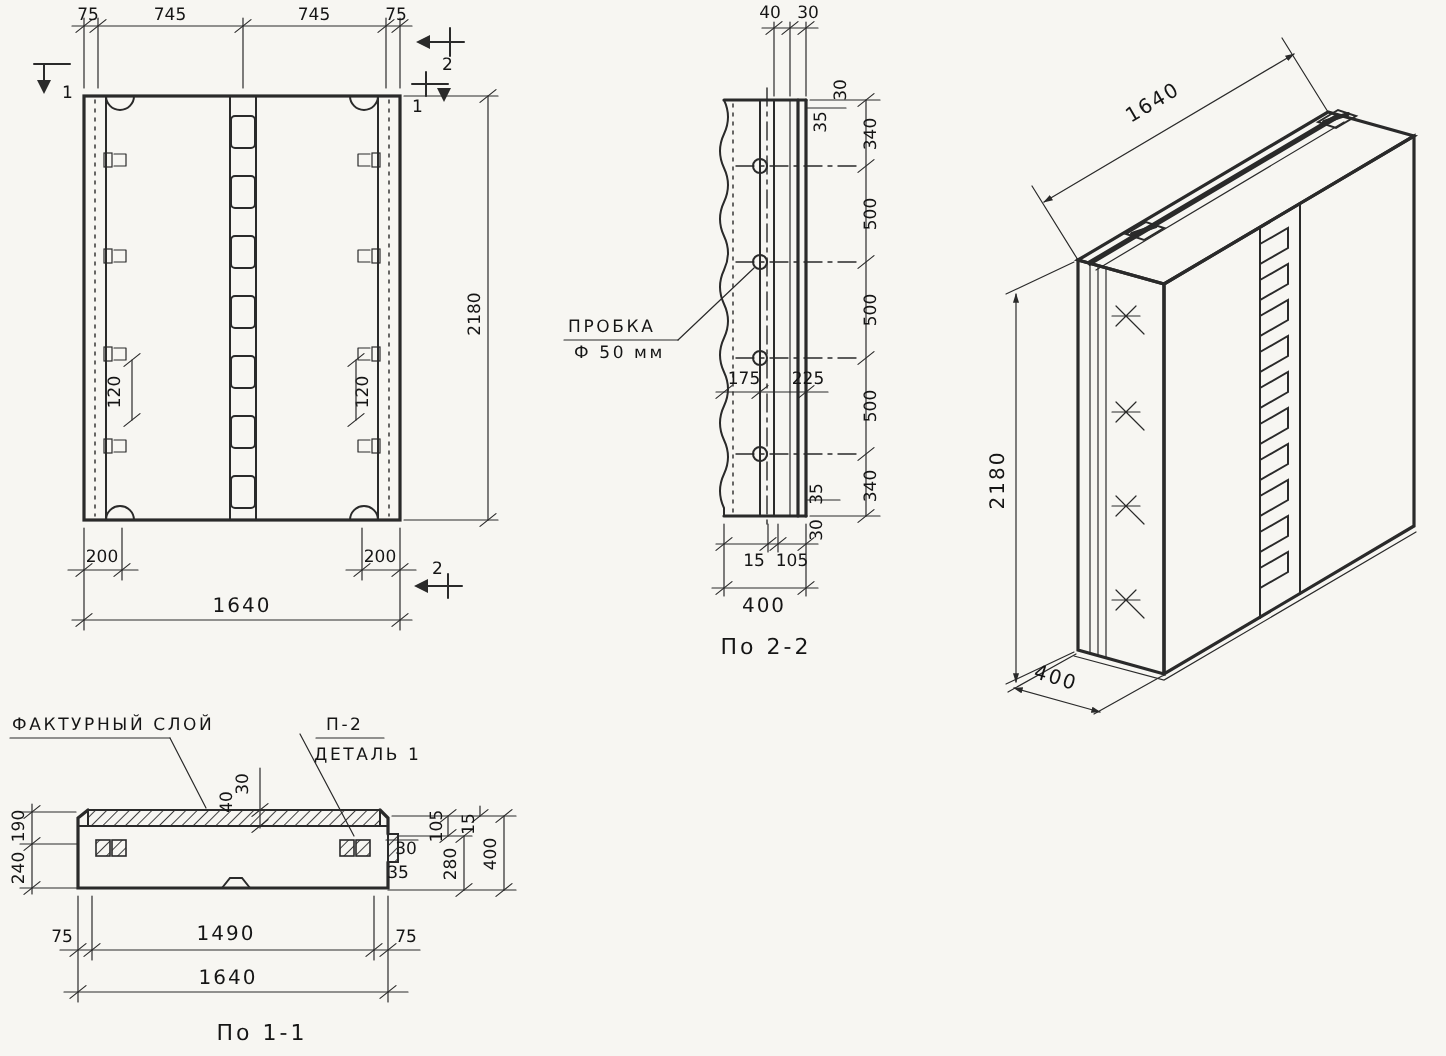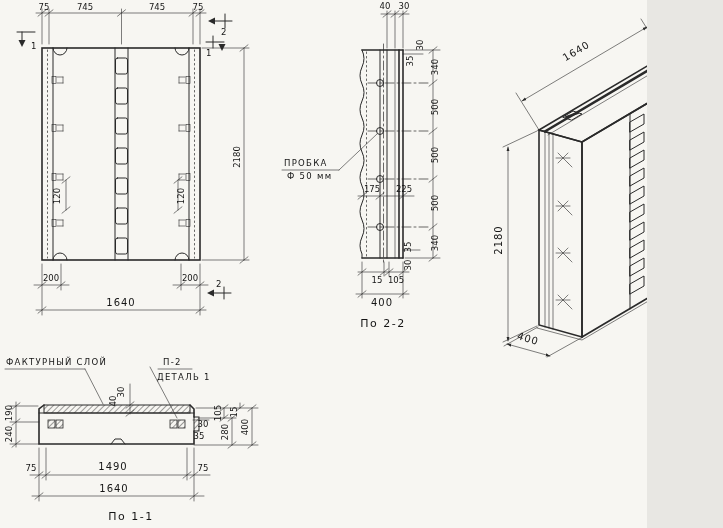--- a/index.html
+++ b/index.html
@@ -1,16 +1,16 @@
 <!DOCTYPE html>
 <html><head>
 <meta charset="utf-8">
 <style>
   html,body{margin:0;padding:0;background:#e8e7e3;}
-  .sheet{position:relative;width:647px;height:528px;background:#f7f6f2;overflow:hidden;
+  .sheet{position:relative;width:723px;height:528px;background:#f7f6f2;overflow:hidden;
          font-family:"DejaVu Sans",sans-serif;text-align:right;}
   svg{position:absolute;left:0;top:0;}
   .ln{stroke:#2a2a2a;fill:none;stroke-width:1;stroke-linecap:round;}
   .thk{stroke-width:1.6;}
   .thn{stroke-width:.6;}
   .dsh{stroke-dasharray:1.5 3;stroke-width:.7;}
   .cl{stroke-dasharray:9 3 2 3;stroke-width:.7;}
   .t{font-size:8.5px;fill:#151515;}
   .tt{font-size:11px;fill:#151515;letter-spacing:1.5px;}
   .lbl{font-size:8.5px;fill:#151515;letter-spacing:1.3px;}

